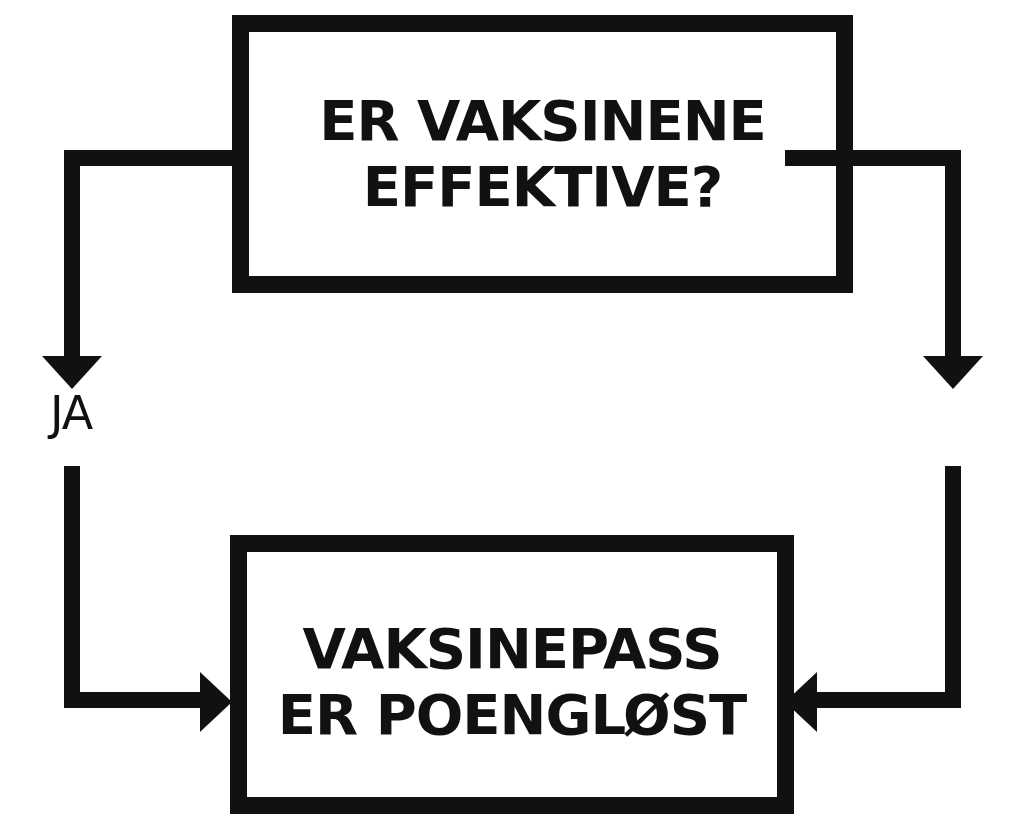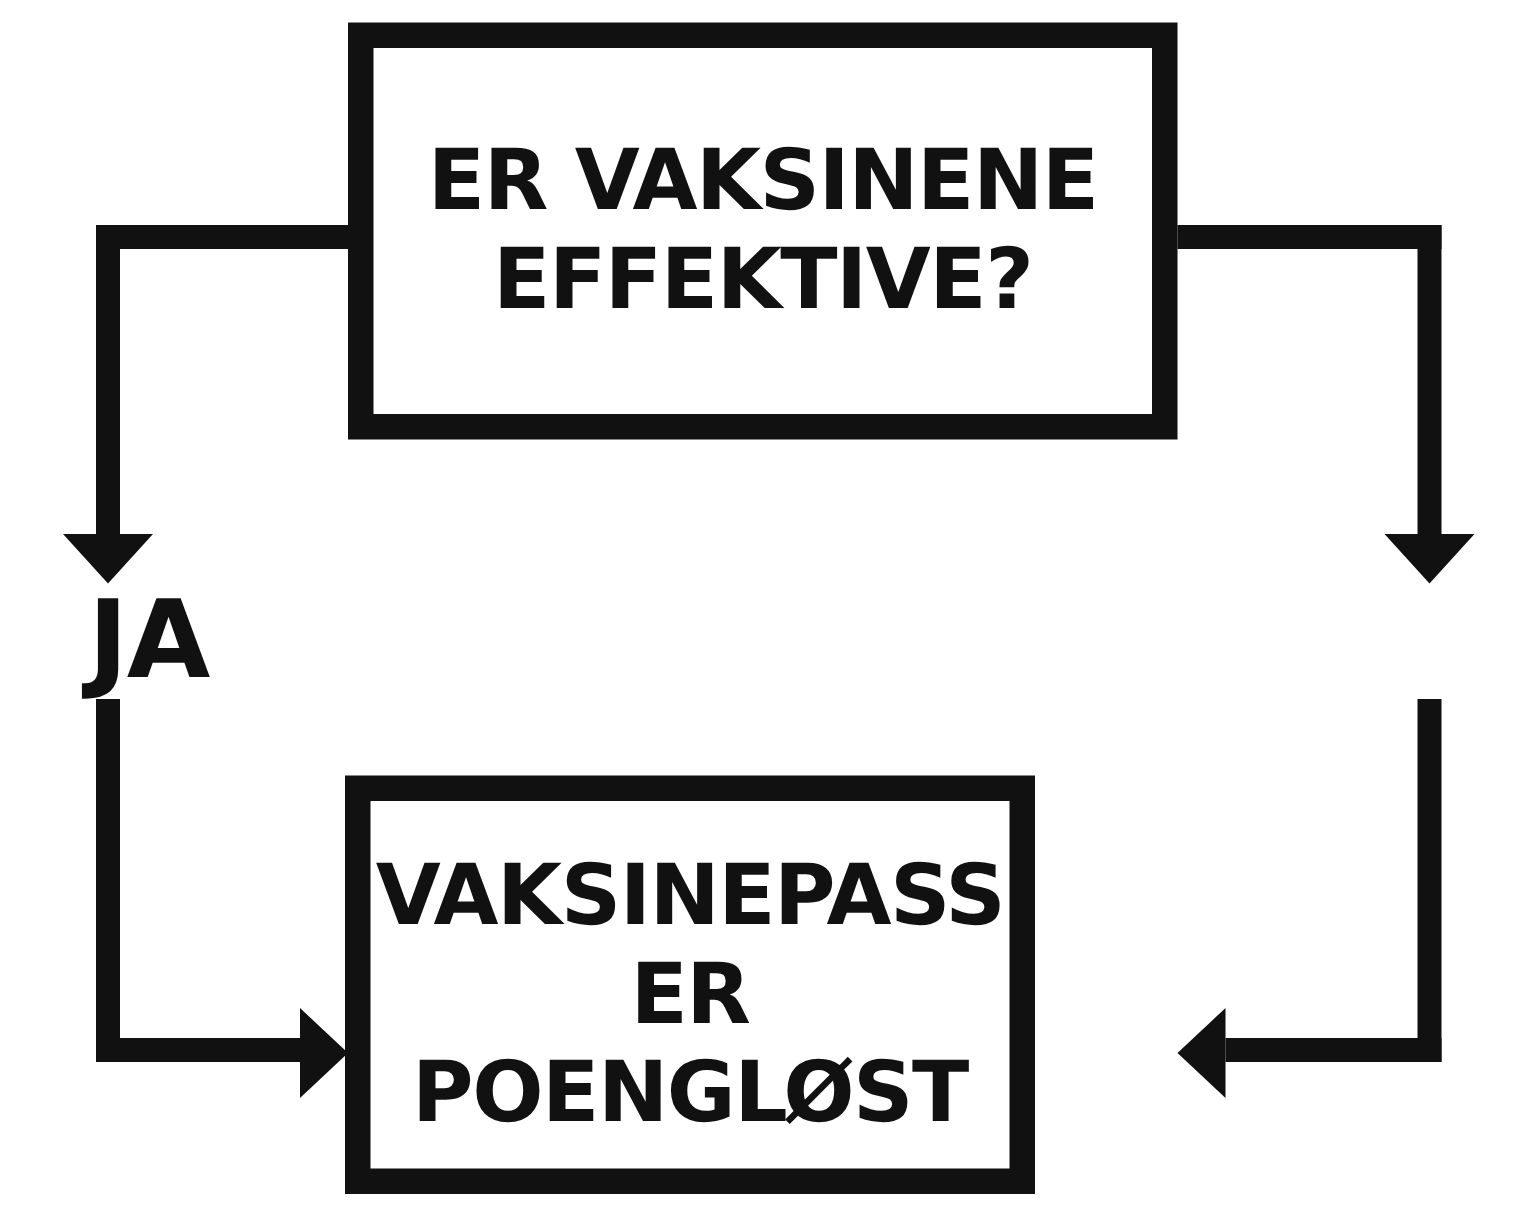--- a/index.html
+++ b/index.html
@@ -21,25 +21,25 @@
     box-sizing: border-box;
     border: 17px solid var(--ink, #121111);
     background: #ffffff;
     display: flex;
     align-items: center;
     justify-content: center;
     text-align: center;
   }
   .node-question {
     left: 232px; top: 15px;
-    width: 553px; height: 278px;
+    width: 621px; height: 278px;
   }
   .node-conclusion {
-    left: 230px; top: 517px;
-    width: 460px; height: 279px;
+    left: 230px; top: 535px;
+    width: 564px; height: 279px;
     padding-top: 14px;
     align-items: center;
   }
   .node-text {
     white-space: pre-line;
     font-size: 56px;
     line-height: 1.17;
     font-weight: bold;
     letter-spacing: -1px;
     color: var(--ink, #121111);
@@ -78,26 +78,25 @@
   .arrow-left {
     border-top: 30px solid transparent;
     border-bottom: 30px solid transparent;
     border-right: 32px solid var(--ink, #121111);
     left: 785px; top: 672px;
   }
   
   .edge-label {
     position: absolute;
     transform: translateX(-50%);
-    font-size: 72px;
+    font-size: 46px;
     line-height: 1;
-    font-weight: bold;
+    font-weight: normal;
     letter-spacing: -1px;
     color: var(--ink, #121111);
-    margin-left: 28px;
   }
   .label-yes { left: 71px;  top: 390px; }
   .label-no  { left: 949px; top: 390px; }
 </style>
 </head>
 <body>
 
 <div class="canvas" style="--ink: #121111; --paper: #ffffff;">
 
   <div class="node node-question">

